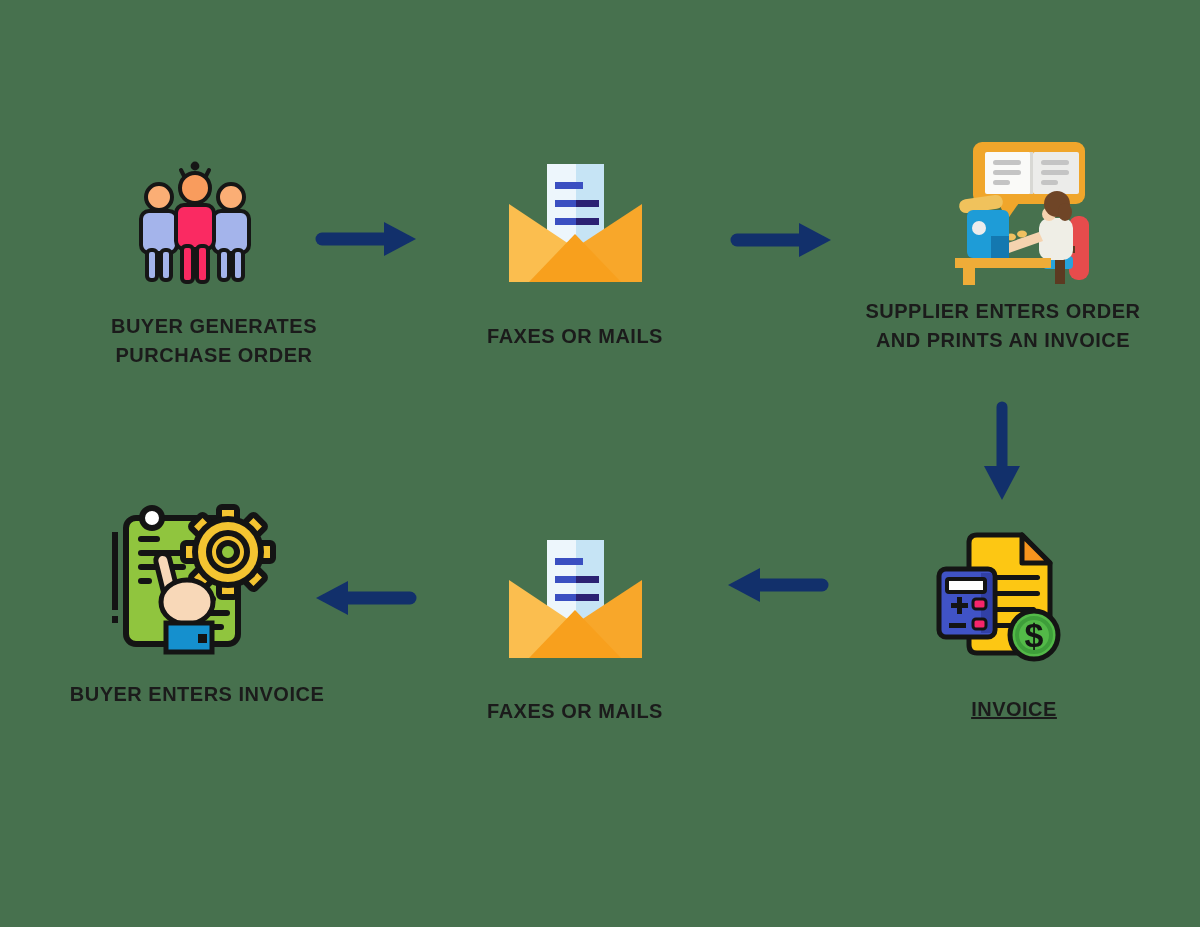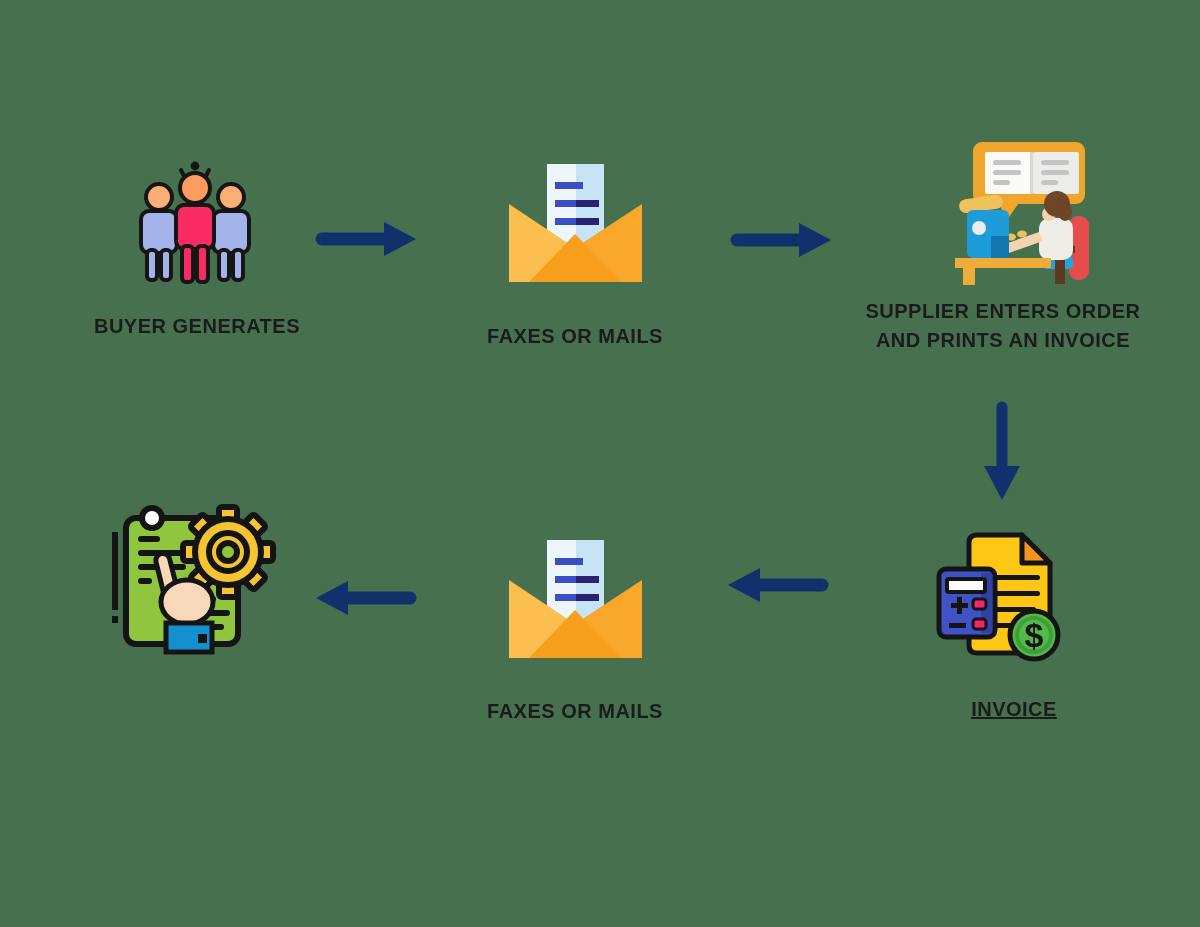--- a/index.html
+++ b/index.html
@@ -50,22 +50,23 @@
     <circle cx="103" cy="39" r="13" fill="#FBAE75" stroke="#161616" stroke-width="4"></circle>
     <rect x="85" y="53" width="36" height="42" rx="8" fill="#A4B4EB" stroke="#161616" stroke-width="4"></rect>
     <rect x="91" y="92" width="10" height="30" rx="4" fill="#A4B4EB" stroke="#161616" stroke-width="4"></rect>
     <rect x="105" y="92" width="10" height="30" rx="4" fill="#A4B4EB" stroke="#161616" stroke-width="4"></rect>
 
     <circle cx="67" cy="30" r="15" fill="#F99C5D" stroke="#161616" stroke-width="4"></circle>
     <rect x="48" y="47" width="38" height="44" rx="8" fill="#FA2A62" stroke="#161616" stroke-width="4"></rect>
     <rect x="54" y="88" width="11" height="36" rx="4" fill="#FA2A62" stroke="#161616" stroke-width="4"></rect>
     <rect x="69" y="88" width="11" height="36" rx="4" fill="#FA2A62" stroke="#161616" stroke-width="4"></rect>
   </svg>
-  <div class="caption" style="left:27px;top:312px;">
+  <div class="caption" style="left:44px;top:312px;">
     <span>BUYER GENERATES</span>
+    <span>PURCHASE ORDER</span>
   </div>
 
   <svg class="abs" style="left:314px;top:220px;" width="104" height="38" viewBox="0 0 104 38">
     <line class="arrow-shaft" x1="8" y1="19" x2="72" y2="19"></line>
     <polygon class="arrow-head" points="70,2 102,19 70,36"></polygon>
   </svg>
 
   <svg class="abs" style="left:507px;top:160px;" width="137" height="124" viewBox="0 0 137 124">
 
     <rect x="40" y="4" width="29" height="94" fill="#EDF6FC"></rect>
@@ -242,15 +243,16 @@
     </g>
 
     <g transform="rotate(-14 70 80)">
       <rect x="52" y="46" width="14" height="48" rx="7" fill="#F8D8B8" stroke="#141414" stroke-width="5"></rect>
     </g>
     <ellipse cx="77" cy="98" rx="26" ry="22" fill="#F8D8B8" stroke="#141414" stroke-width="5"></ellipse>
     <rect x="56" y="119" width="46" height="29" fill="#1590CE" stroke="#141414" stroke-width="5"></rect>
     <rect x="88" y="130" width="9" height="9" fill="#141414"></rect>
   </svg>
   <div class="caption" style="left:27px;top:680px;">
+    <span>BUYER ENTERS INVOICE</span>
   </div>
 
 </div>
 
 </body></html>

